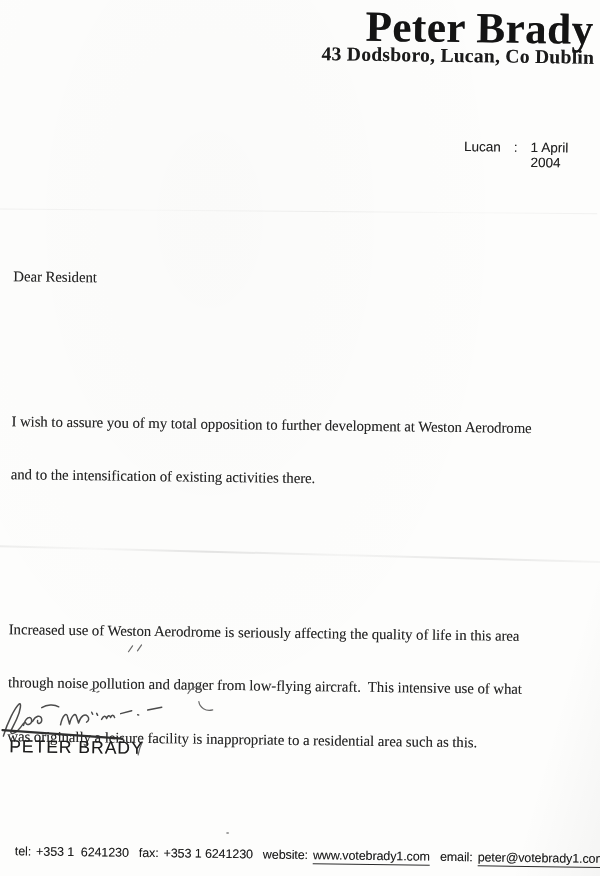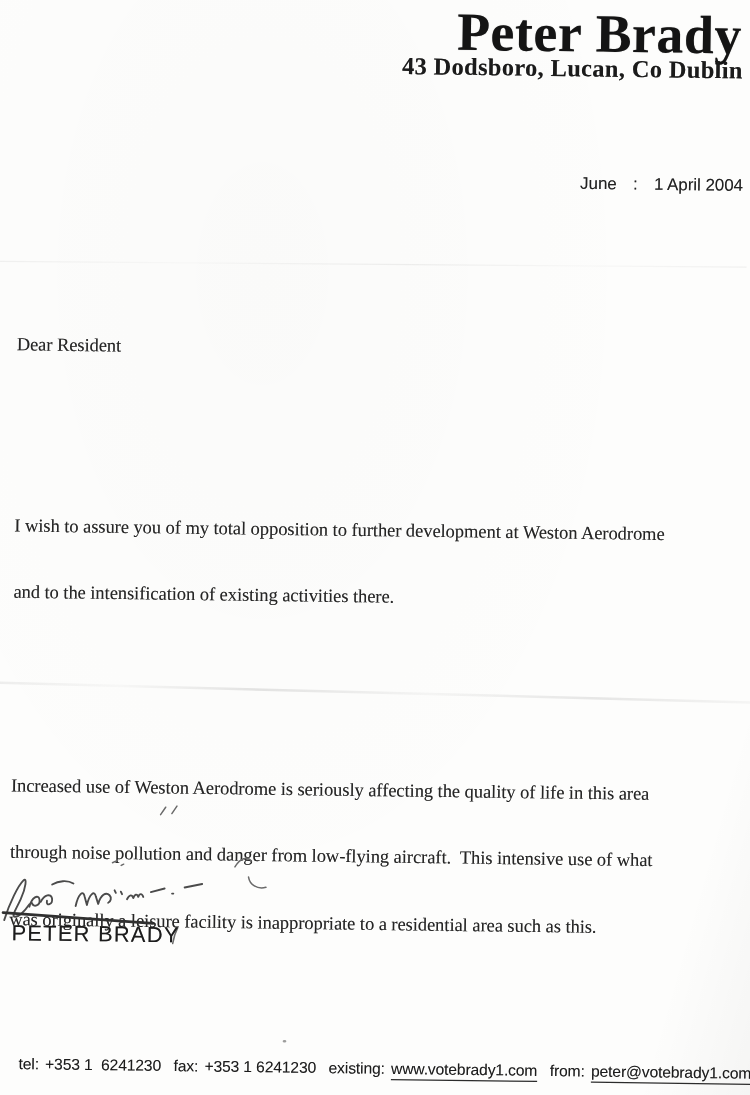--- a/index.html
+++ b/index.html
@@ -86,21 +86,21 @@
 
     <div class="crease crease1"></div>
     <div class="crease crease2"></div>
     <div class="shadow-br"></div>
     <div class="speck"></div>
 
     <h1 class="lh-name">Peter Brady</h1>
     <div class="lh-addr">43 Dodsboro, Lucan, Co Dublin</div>
 
     <div class="date-line">
-        <span>June</span>
+        <span>Lucan</span>
         <span class="date-sep">:</span>
         <span>1 April 2004</span>
       </div>
 
     <div class="letter-body">
       <div class="line">Dear Resident</div>
 
       <div class="para p1">
         <div class="line">I wish to assure you of my total opposition to further development at Weston Aerodrome</div>
         <div class="line">and to the intensification of existing activities there.</div>
@@ -147,18 +147,18 @@
       <path class="heavy" d="M3,90 L123,97"></path>
 
       <path class="faint" d="M139,113 C140,107 142,102 143,100"></path>
     </svg>
 
     <div class="printed-name">PETER BRADY</div>
 
     <div class="footer">
       <span class="contact"><span class="c-label">tel:</span><span class="c-value">+353 1  6241230</span></span>
       <span class="contact"><span class="c-label">fax:</span><span class="c-value">+353 1 6241230</span></span>
-      <span class="contact"><span class="c-label">existing:</span><span class="c-value u">www.votebrady1.com</span></span>
-      <span class="contact"><span class="c-label">from:</span><span class="c-value u">peter@votebrady1.com</span></span>
+      <span class="contact"><span class="c-label">website:</span><span class="c-value u">www.votebrady1.com</span></span>
+      <span class="contact"><span class="c-label">email:</span><span class="c-value u">peter@votebrady1.com</span></span>
     </div>
 
   </div>
 </div>
 
 </body></html>

